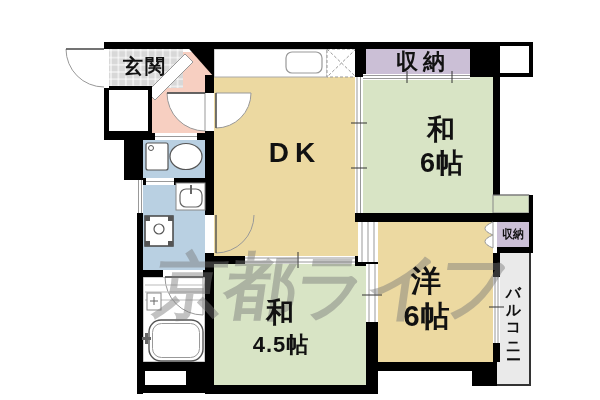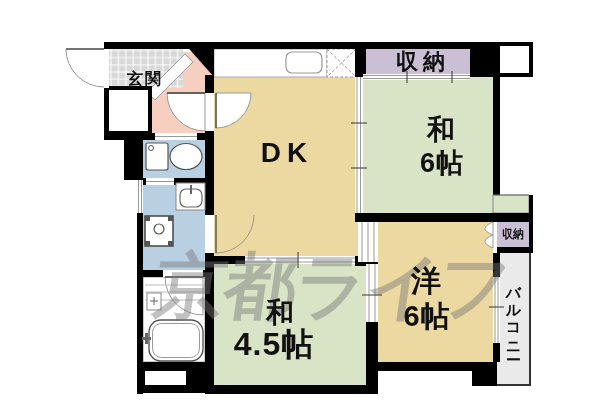--- a/index.html
+++ b/index.html
@@ -181,24 +181,24 @@
   </g>
 
   <g stroke="#333" stroke-width="2" fill="none">
     <line x1="530" y1="253" x2="530" y2="385"></line>
         <line x1="497" y1="385" x2="531" y2="385"></line>
   </g>
 </svg>
 
 <div id="watermark">京都ライフ</div>
 
-<div class="lbl" style="left:145px;top:79px;font-size:16px;">玄関</div>
+<div class="lbl" style="left:145px;top:66px;font-size:20px;">玄関</div>
 <div class="lbl" style="left:423px;top:62px;font-size:22px;letter-spacing:5px;">収納</div>
-<div class="lbl" style="left:287px;top:153px;font-size:28px;letter-spacing:6px;">DK</div>
+<div class="lbl" style="left:295px;top:153px;font-size:28px;letter-spacing:6px;">DK</div>
 <div class="lbl" style="left:442px;top:130px;font-size:28px;">和</div>
 <div class="lbl" style="left:442px;top:163px;font-size:27px;letter-spacing:1px;">6帖</div>
 <div class="lbl" style="left:281px;top:313px;font-size:28px;">和</div>
-<div class="lbl" style="left:274px;top:345px;font-size:32px;letter-spacing:1px;">4.5帖</div>
+<div class="lbl" style="left:281px;top:345px;font-size:22px;letter-spacing:1px;">4.5帖</div>
 <div class="lbl" style="left:427px;top:281px;font-size:30px;">洋</div>
 <div class="lbl" style="left:427px;top:317px;font-size:29px;letter-spacing:1px;">6帖</div>
 <div class="lbl small" style="left:513px;top:234px;font-size:12px;letter-spacing:0;transform:translate(-50%,-50%) scaleX(0.9);">収納</div>
 <div class="lbl vert" style="left:513px;top:314px;font-size:15px;font-weight:600;">バルコニー</div>
 </div>
 
 </body></html>

